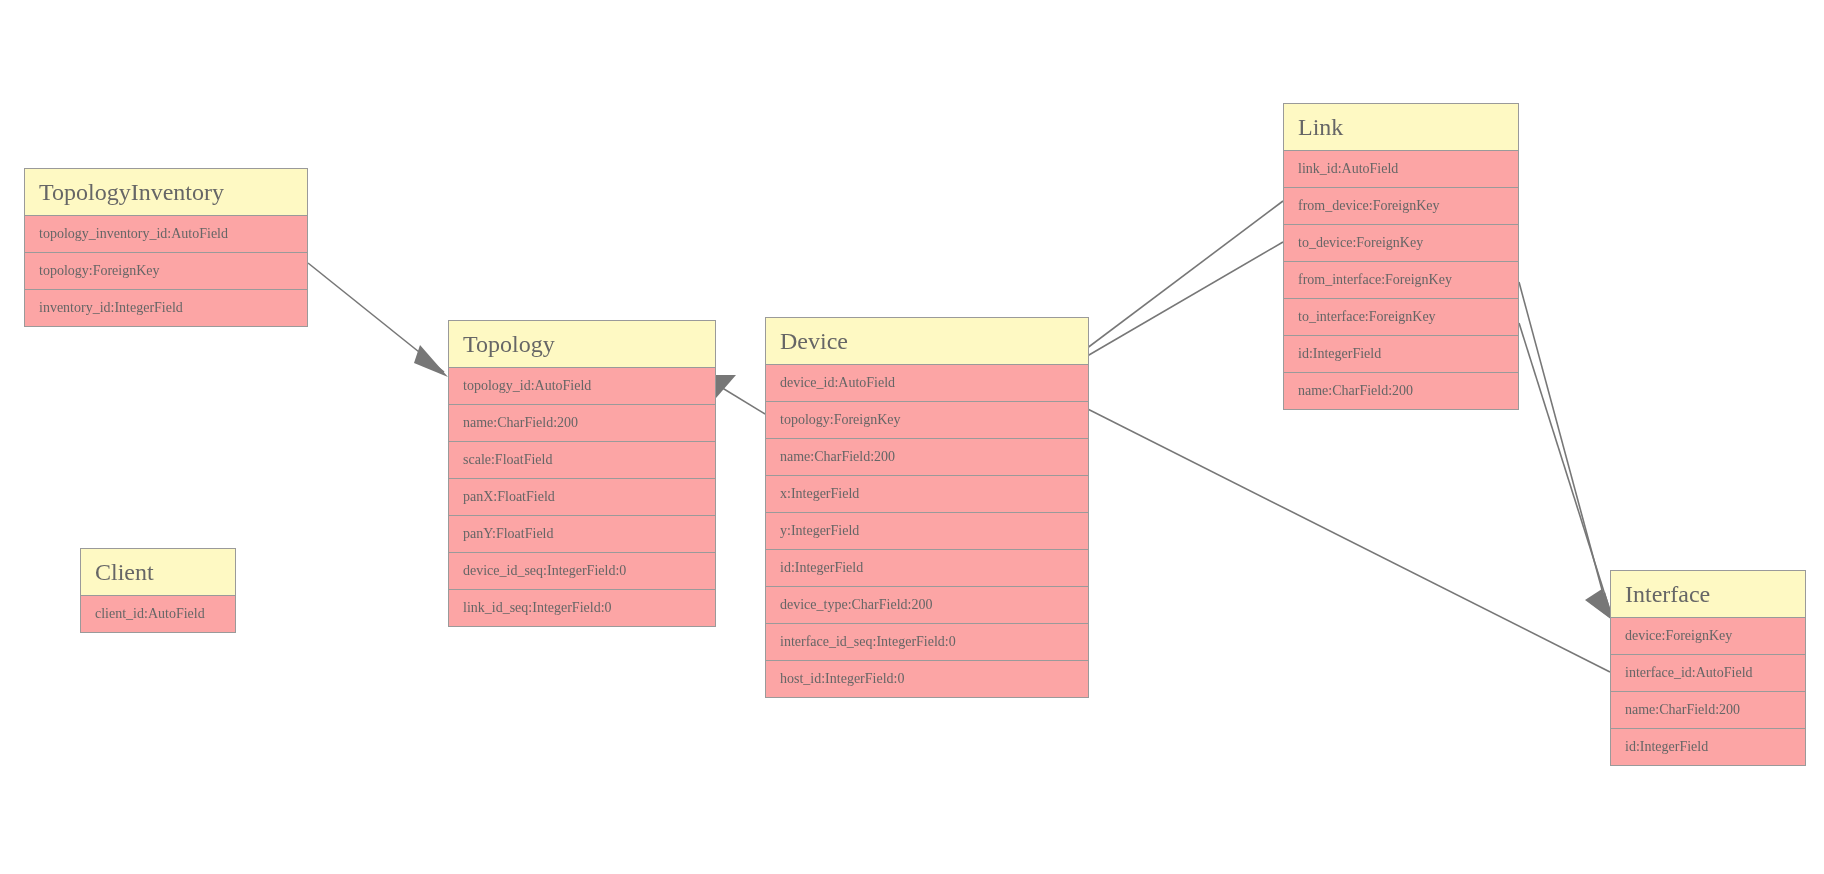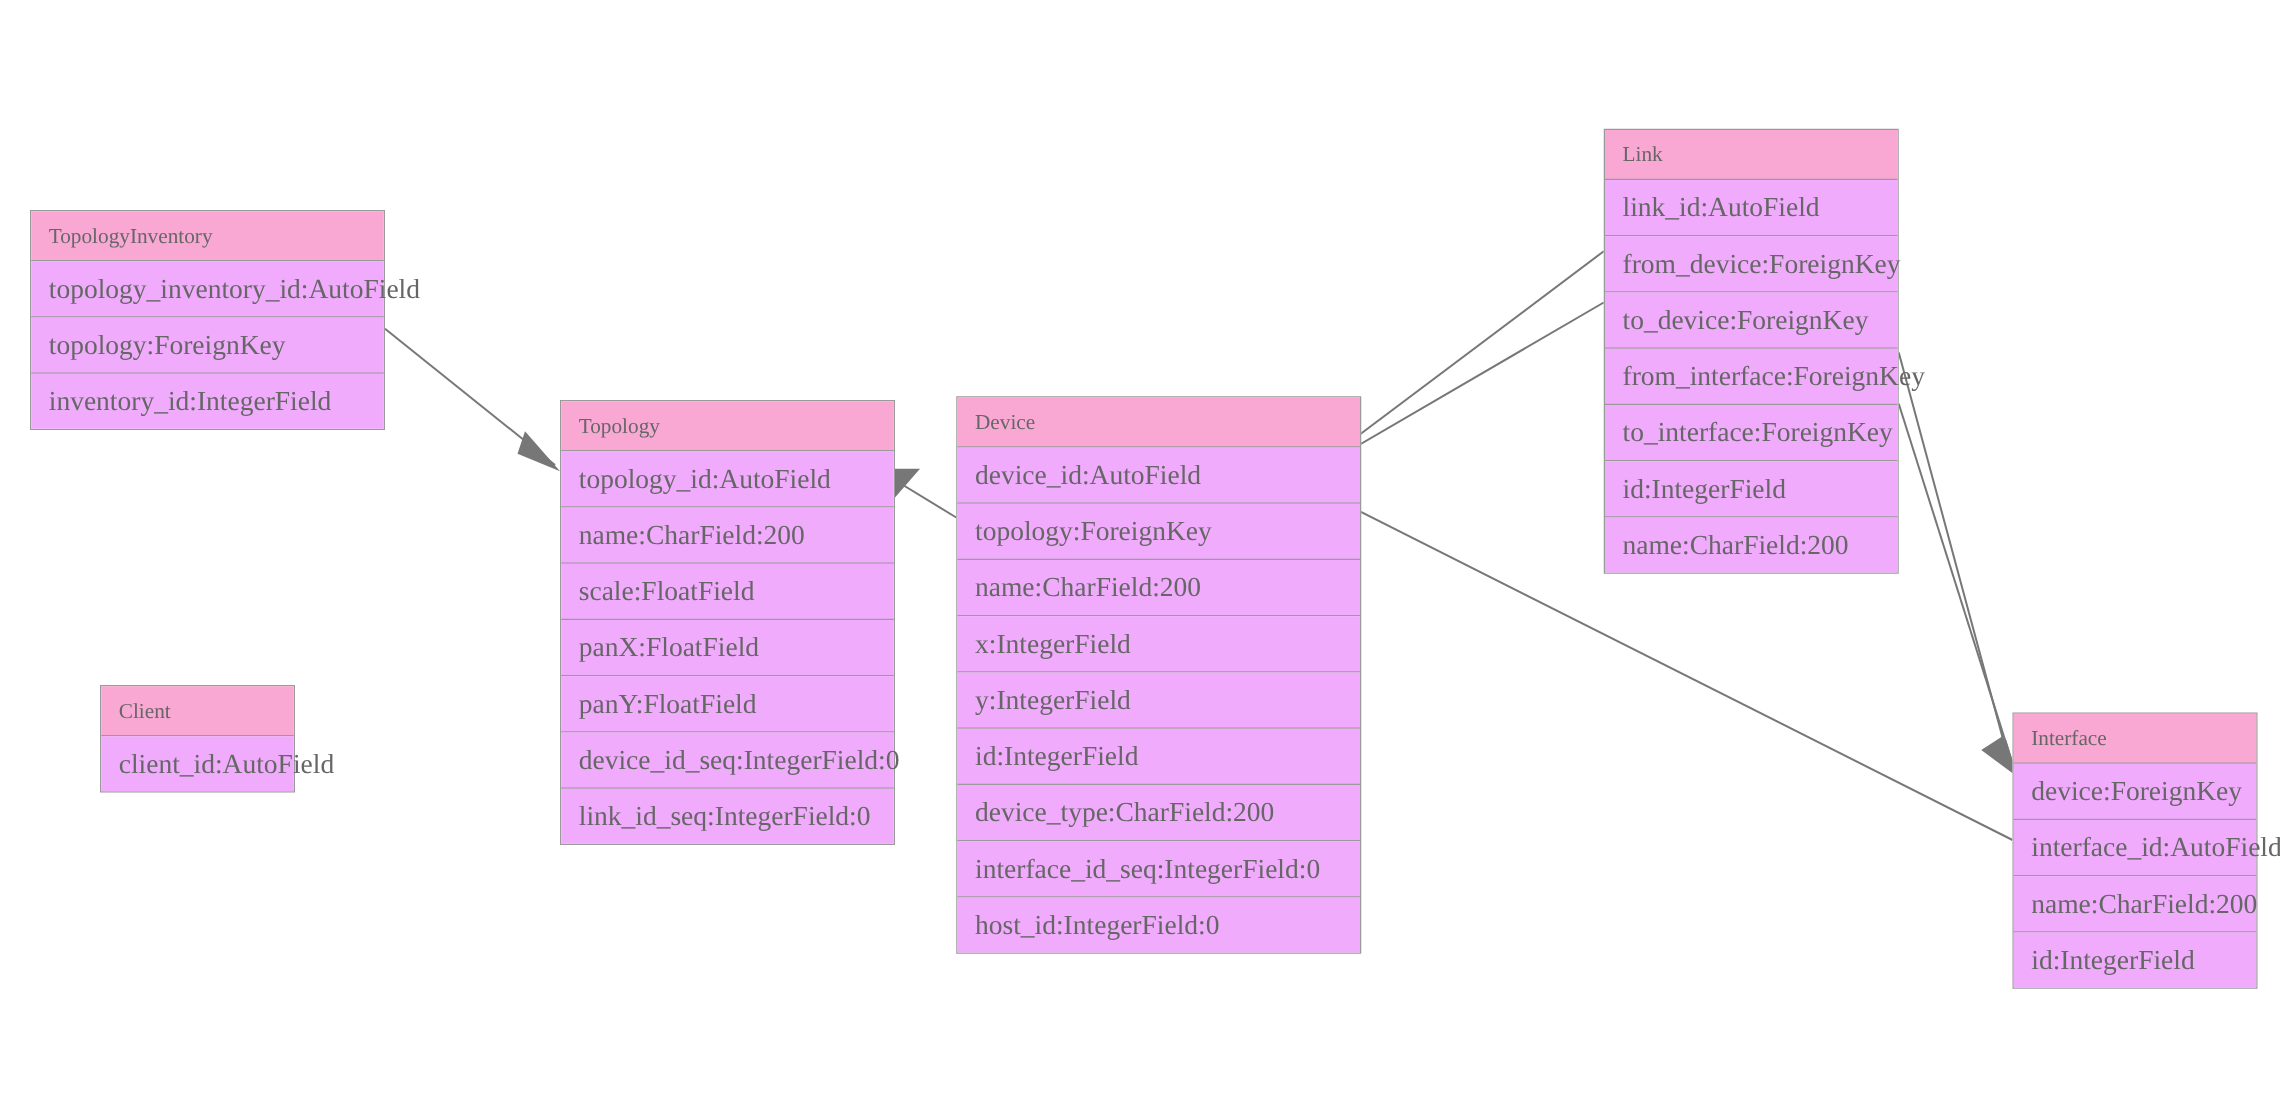--- a/index.html
+++ b/index.html
@@ -28,37 +28,37 @@
   }
   .entity {
     position: absolute;
     box-sizing: border-box;
     border: 1px solid #9a9a9a;
     background: #ffffff;
     z-index: 5;
   }
   .entity-header {
     box-sizing: border-box;
-    background: #f9a8d4;
+    background: #fef9c3;
     border-bottom: 1px solid #9a9a9a;
     color: #666666;
-    font-size: 17px;
+    font-size: 24px;
     line-height: 1;
     padding: 11px 0 11px 14px;
     white-space: nowrap;
   }
   .entity-field {
     box-sizing: border-box;
     border-bottom: 1px solid #9a9a9a;
     color: #666666;
-    font-size: 22px;
+    font-size: 14px;
     line-height: 1;
     padding: 11px 0 11px 14px;
     white-space: nowrap;
-    background: #f0abfc;
+    background: #fca5a5;
   }
   .entity-field:last-child {
     border-bottom: none;
   }
 </style>
 </head>
 <body>
 
 <div id="canvas">
 

